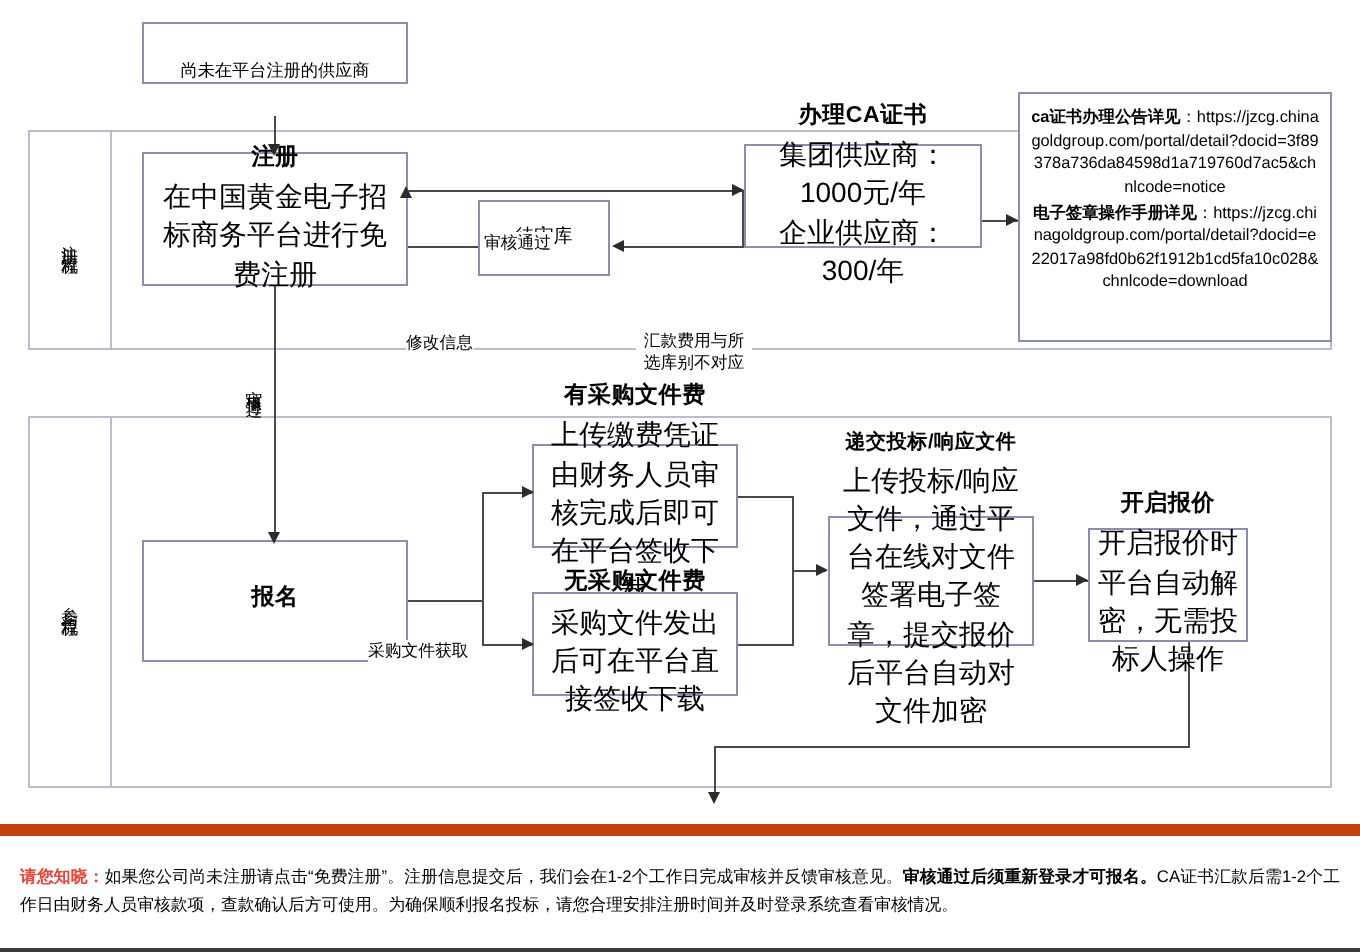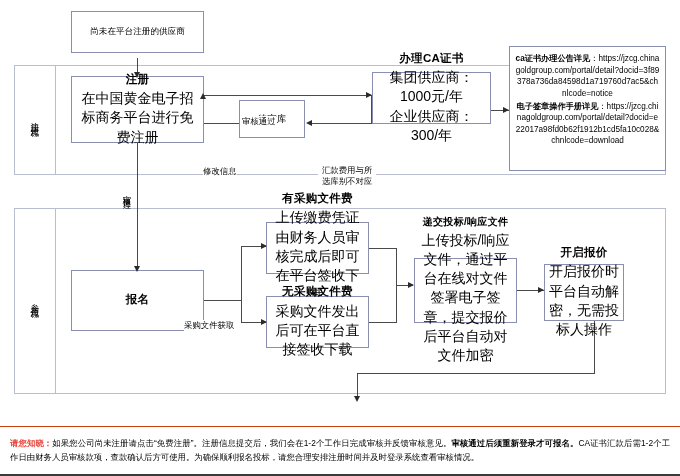--- a/index.html
+++ b/index.html
@@ -152,22 +152,22 @@
     padding: 6px 5px;
     z-index: 4;
     word-break: break-all;
   }
   
   .noteband {
     position: absolute;
     left: 0;
     right: 0;
     bottom: 0;
-    height: 50px;
-    border-top: 1px solid #c2410c;
+    height: 64px;
+    border-top: 6px solid #c2410c;
     border-bottom: 2px solid #3a3a3a;
     box-sizing: border-box;
     background: #ffffff;
     display: flex;
     align-items: center;
     z-index: 8;
   }
   .notetext {
     font-size: 8.4px;
     line-height: 1.65;
@@ -186,21 +186,21 @@
   <div class="lane" style="left:14px; top:65px; width:652px; height:110px;"></div>
   <div class="lane-head" style="left:14px; top:65px; width:42px; height:110px;">
     <span class="vtext">注册流程</span>
   </div>
 
   <div class="lane" style="left:14px; top:208px; width:652px; height:186px;"></div>
   <div class="lane-head" style="left:14px; top:208px; width:42px; height:186px;">
     <span class="vtext">参与流程</span>
   </div>
 
-  <div class="box" style="left:71px; top:11px; width:133px; height:42px;">
+  <div class="box" style="left:71px; top:11px; width:133px; height:31px;justify-content:flex-end;">
     <div class="plain">尚未在平台注册的供应商</div>
   </div>
 
   <div class="ln lnv" style="left:137px; top:58px; height:17px;"></div>
   <div class="arrow ar-down" style="left:134px; top:72px;"></div>
 
   <div class="box" style="left:71px; top:76px; width:133px; height:67px;">
     <div class="ttl">注册</div>
     <div class="sub">在中国黄金电子招标商务平台进行免费注册</div>
   </div>

